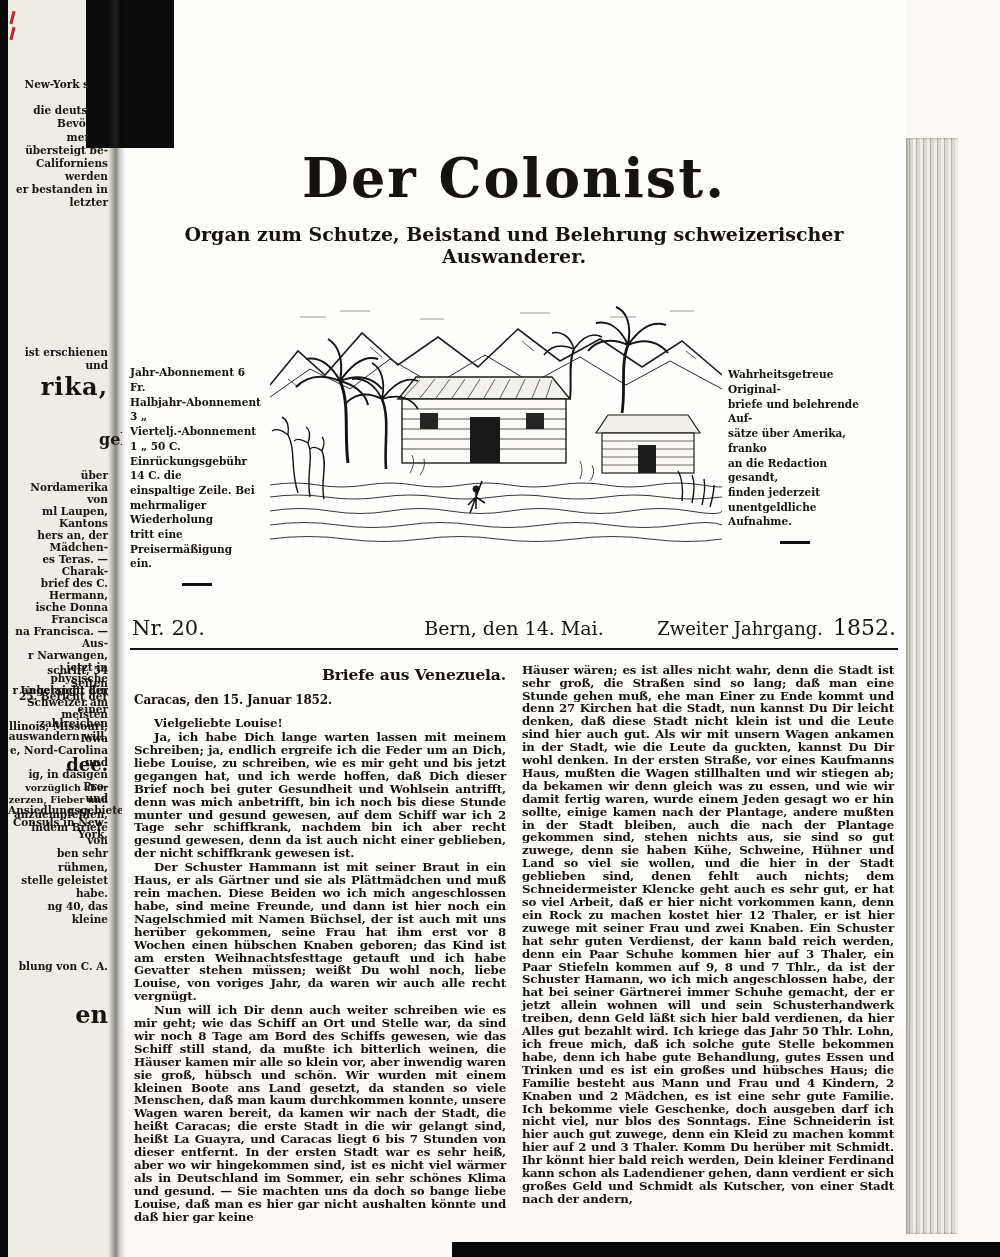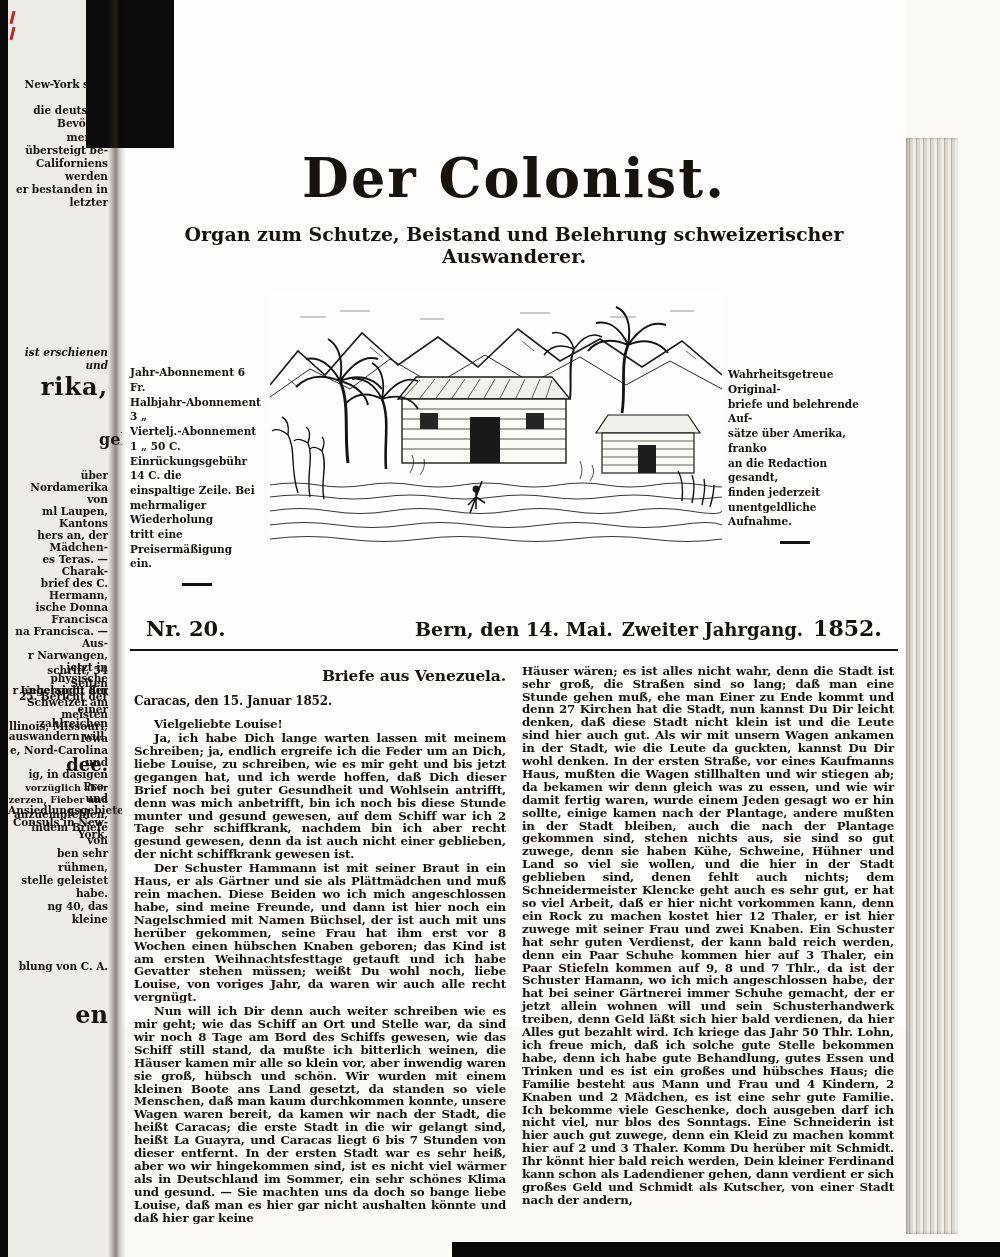--- a/index.html
+++ b/index.html
@@ -11,21 +11,21 @@
   .red-marks{position:absolute;left:9px;top:8px;z-index:7;}
   .red-marks i{display:block;width:3px;height:13px;background:#c3271f;margin:3px 2px;transform:rotate(14deg);}
   .black-patch{position:absolute;left:86px;top:0;width:88px;height:148px;background:#0c0c0c;z-index:3;}
   .bottom-bar{position:absolute;left:452px;top:1242px;width:548px;height:15px;background:#080808;z-index:5;}
 
   
   .neighbor{position:absolute;left:8px;top:0;width:108px;height:1257px;background:#eeece6;z-index:1;}
   .frag{position:absolute;left:0;width:100px;text-align:right;padding-right:6px;
         font-weight:bold;font-size:10.5px;line-height:1.25;white-space:pre-line;color:#17130f;}
   .f0{top:78px;}
-  .f1{top:346px;font-style:italic;}
+  .f1{top:346px;}
   .f2{top:372px;font-size:24px;letter-spacing:1px;}
   .f3{top:430px;font-size:16px;padding-left:24px;}
   .f4{top:470px;line-height:1.14;}
   .f5{top:664px;}
   .f6{top:684px;}
   .f7{top:754px;font-size:18px;}
   .f8{top:782px;font-size:9.5px;}
   .f9{top:808px;}
   .f10{top:960px;}
   .f11{top:1000px;font-size:24px;}
@@ -46,21 +46,21 @@
 
   .mid{display:flex;align-items:flex-start;margin-top:26px;}
   .notice{width:134px;font-size:10.5px;font-weight:bold;line-height:1.4;white-space:pre-line;}
   .notice-left{margin-top:58px;padding-left:8px;text-align:left;}
   .notice-right{margin-top:60px;padding-right:10px;text-align:left;}
   .dash{width:30px;height:3px;background:#111;margin:12px auto 0;}
   .illustration{flex:0 0 452px;margin:0 6px;}
   .illustration svg{display:block;}
 
   .daterow{display:grid;grid-template-columns:1fr auto 1fr;align-items:baseline;
-           margin-top:14px;padding:0 24px;font-weight:bold;}
+           margin-top:14px;padding:0 10px;font-weight:normal;}
   .issue-no{font-size:21px;justify-self:start;}
   .issue-date{font-size:19px;}
   .issue-vol{justify-self:end;font-size:18px;}
   .issue-vol .year{font-size:22px;margin-left:10px;}
   .rule{height:2px;background:#131313;margin:8px 8px 0;}
 
   .cols{display:flex;gap:16px;padding:14px 12px 0;height:608px;overflow:hidden;}
   .col{flex:1;font-size:11.8px;font-weight:bold;line-height:12.9px;text-align:justify;
        letter-spacing:-0.15px;color:#18130e;}
   .article-title{text-align:right;font-size:15.5px;line-height:1.2;margin:2px 0 10px;}

